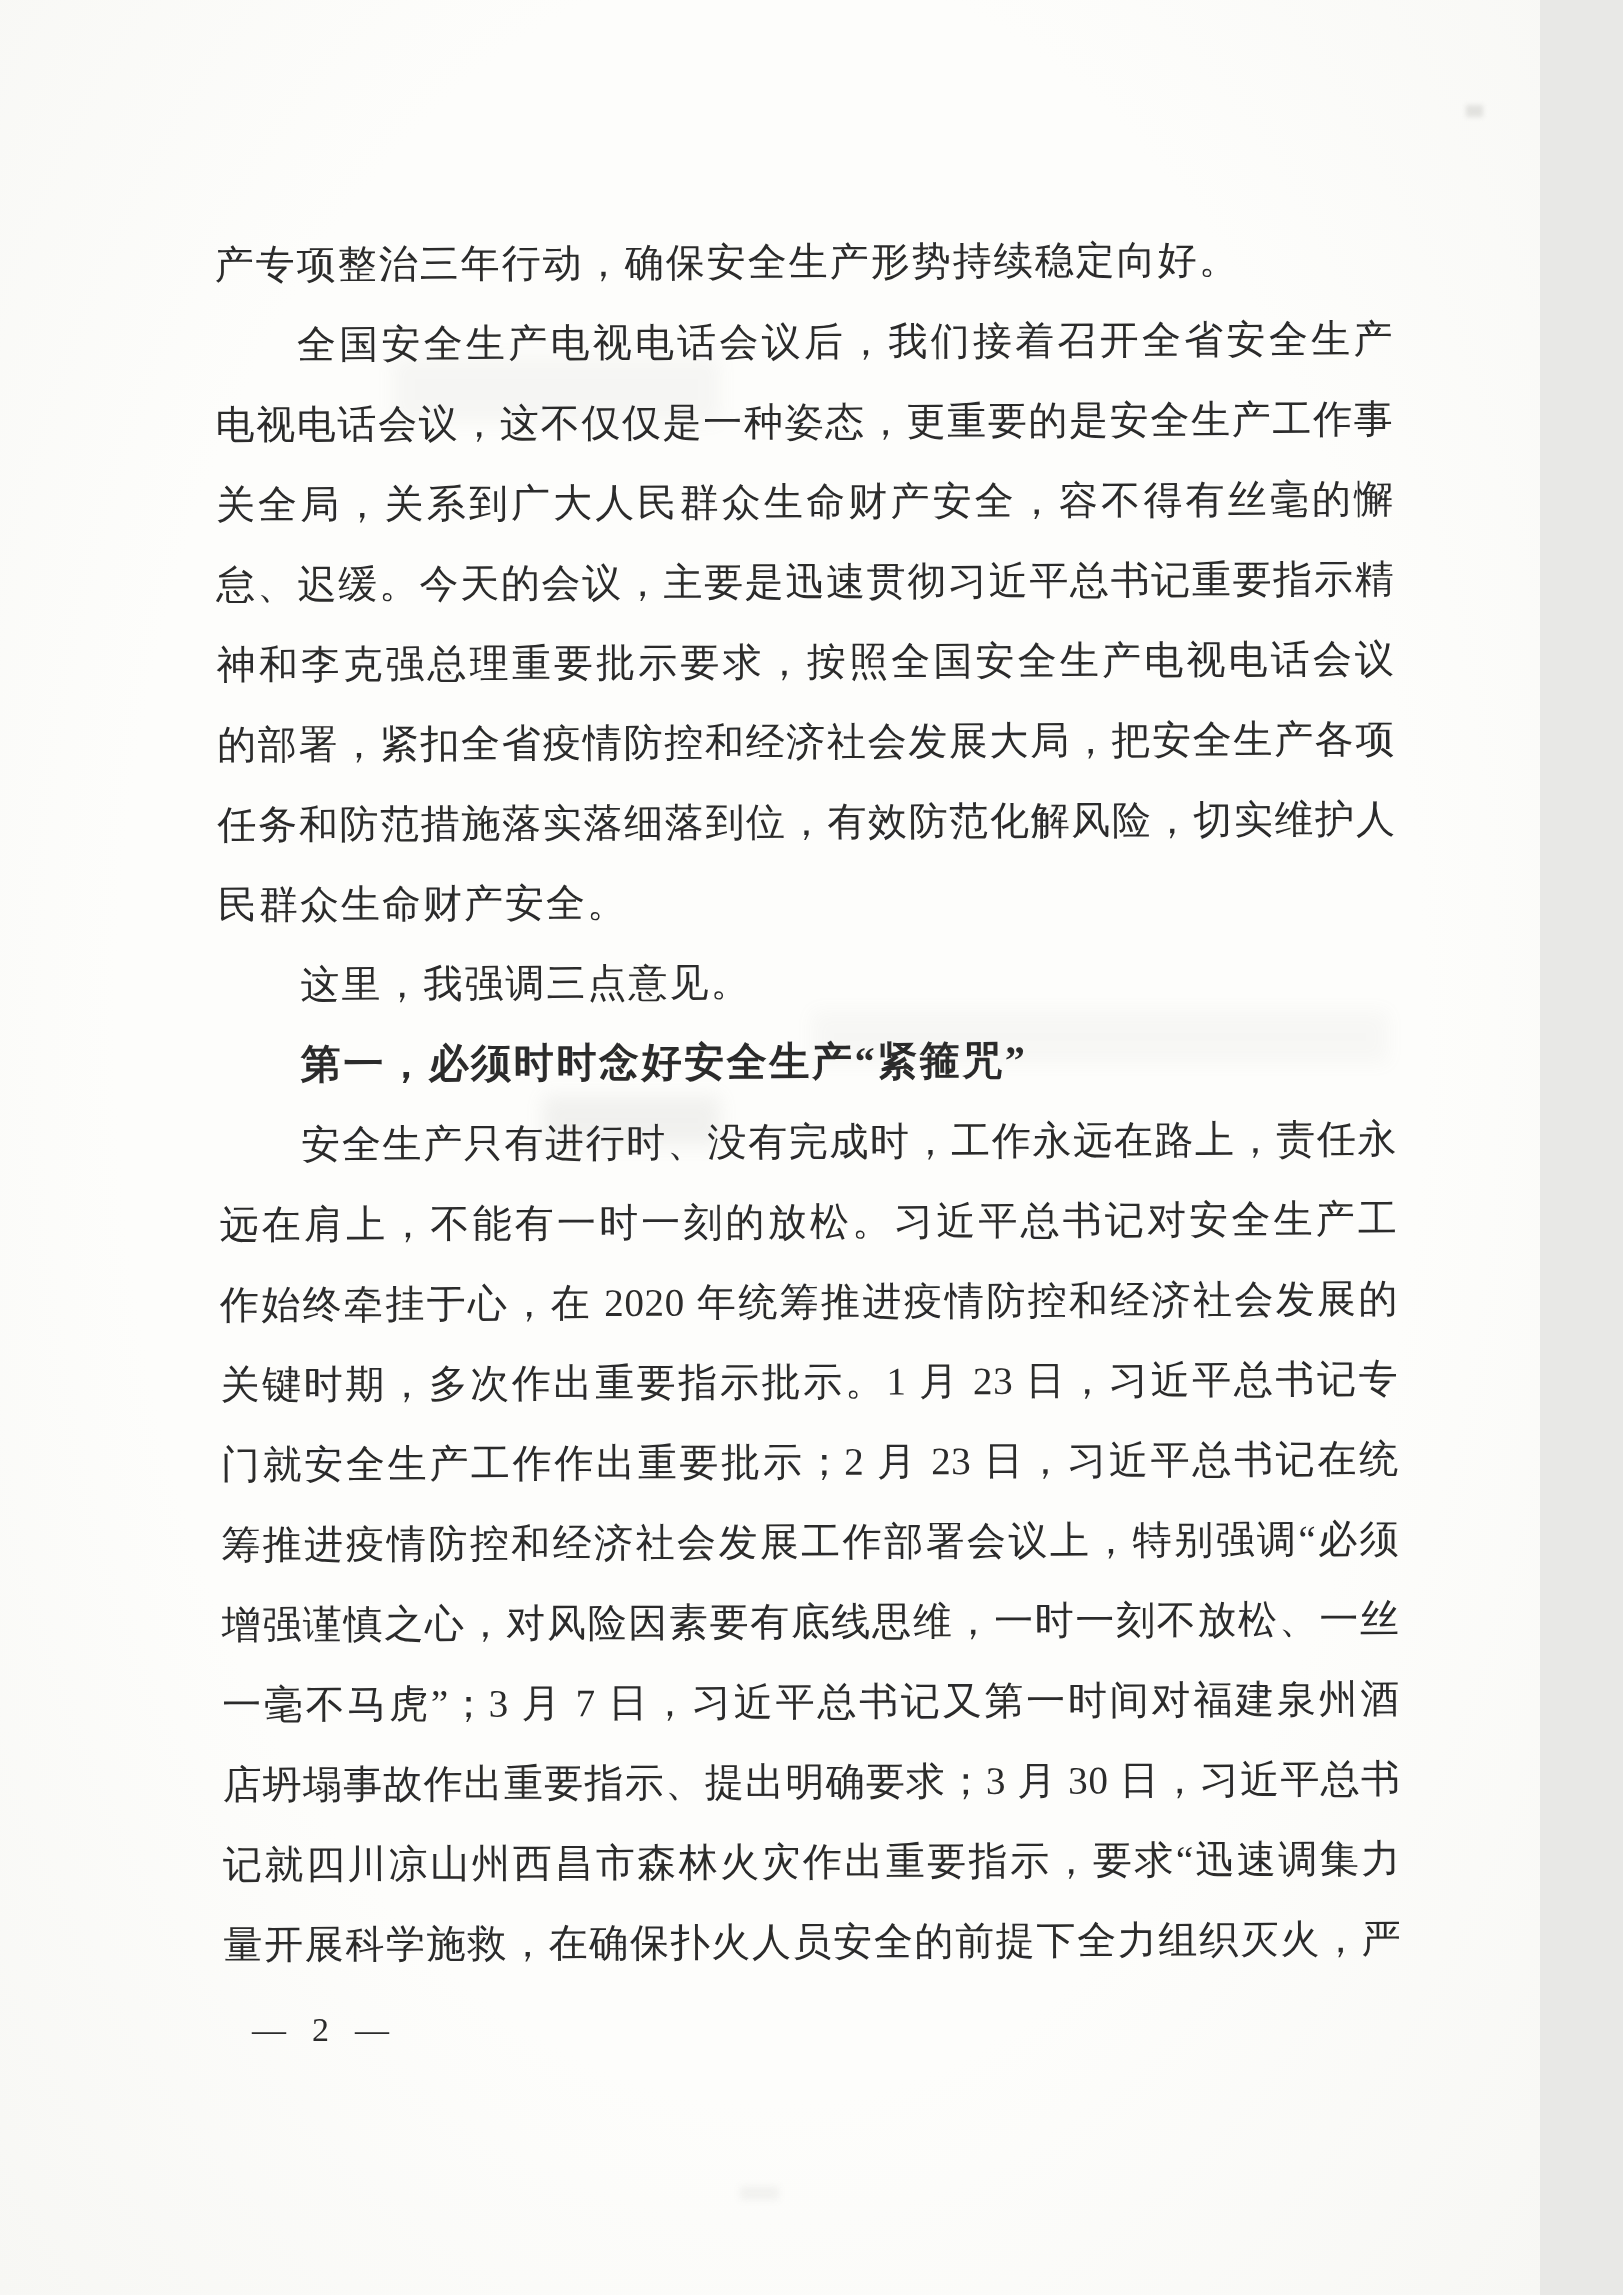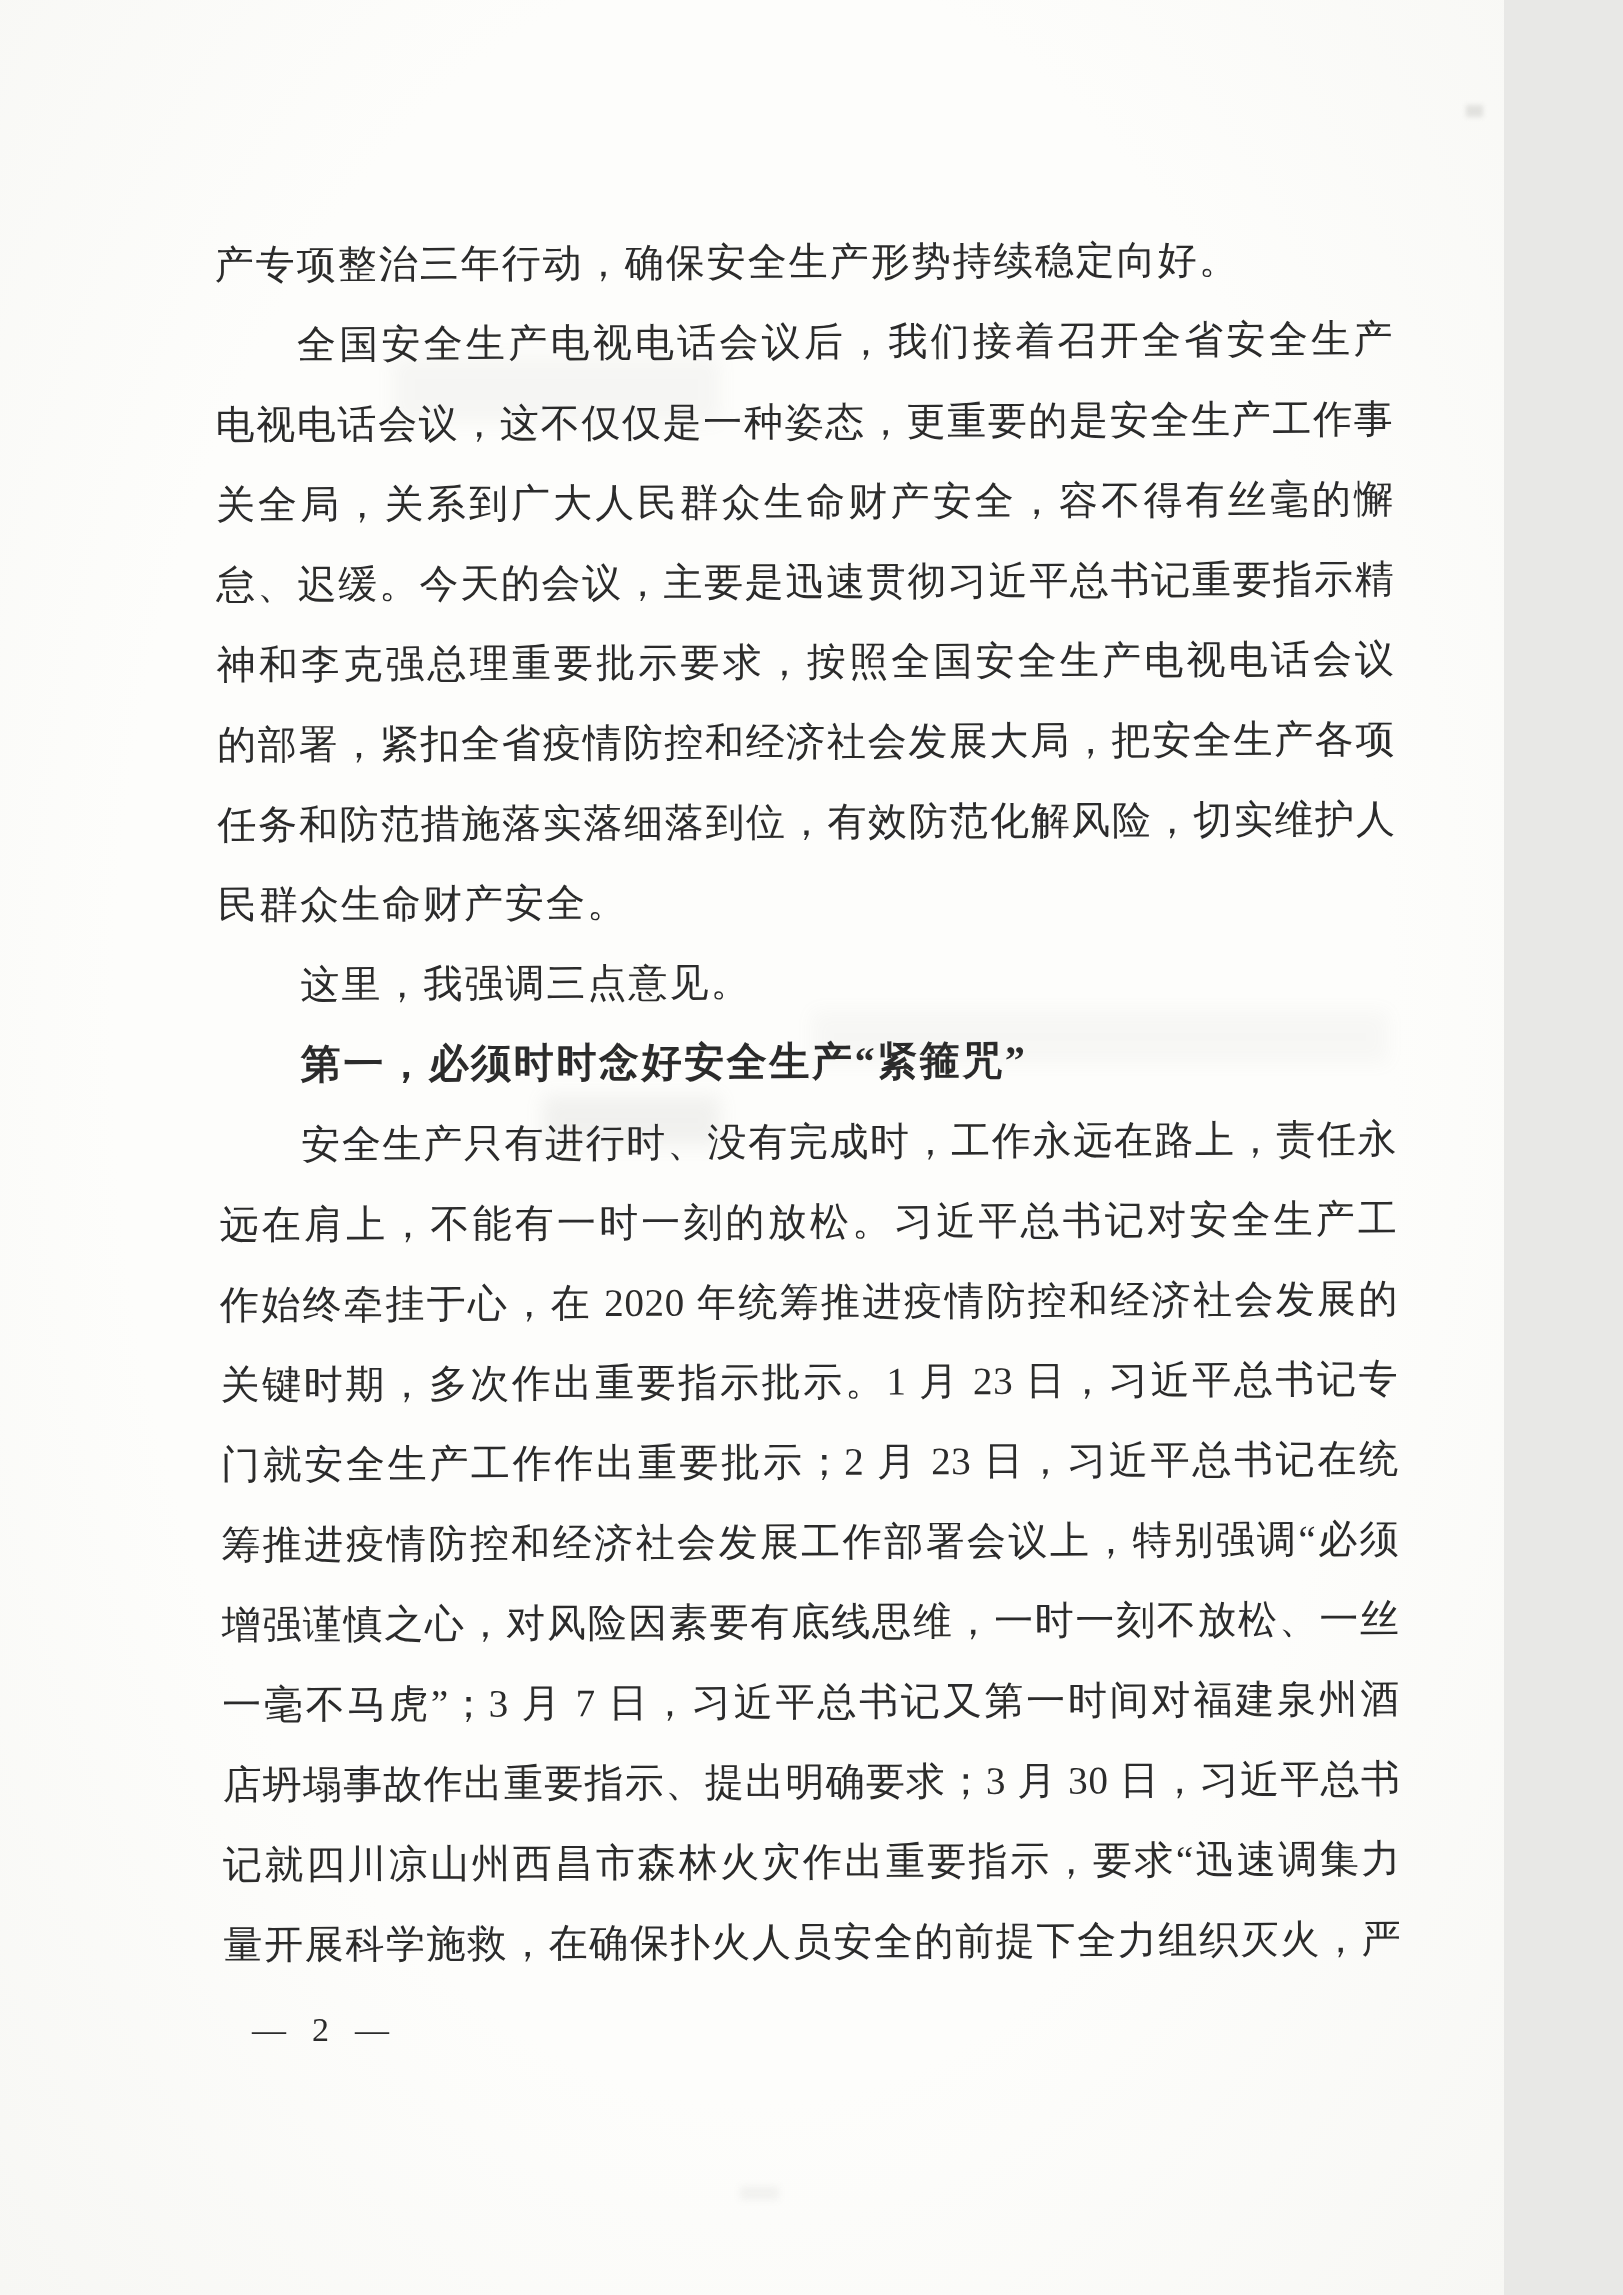--- a/index.html
+++ b/index.html
@@ -7,20 +7,21 @@
     padding: 0;
     background: #e8e8e6;
   }
   .page {
     position: relative;
     width: 1504px;
     height: 2295px;
     background: radial-gradient(ellipse at 50% 45%, #fdfdfb 60%, #f7f7f4 100%);
     overflow: hidden;
     font-family: "Liberation Serif", "DejaVu Serif", serif;
+    padding-left: 36px;
   }
   .textblock {
     position: absolute;
     left: 219px;
     top: 222px;
     width: 1178px;
     transform: rotate(-0.3deg);
     transform-origin: 50% 50%;
   }
   .line {

